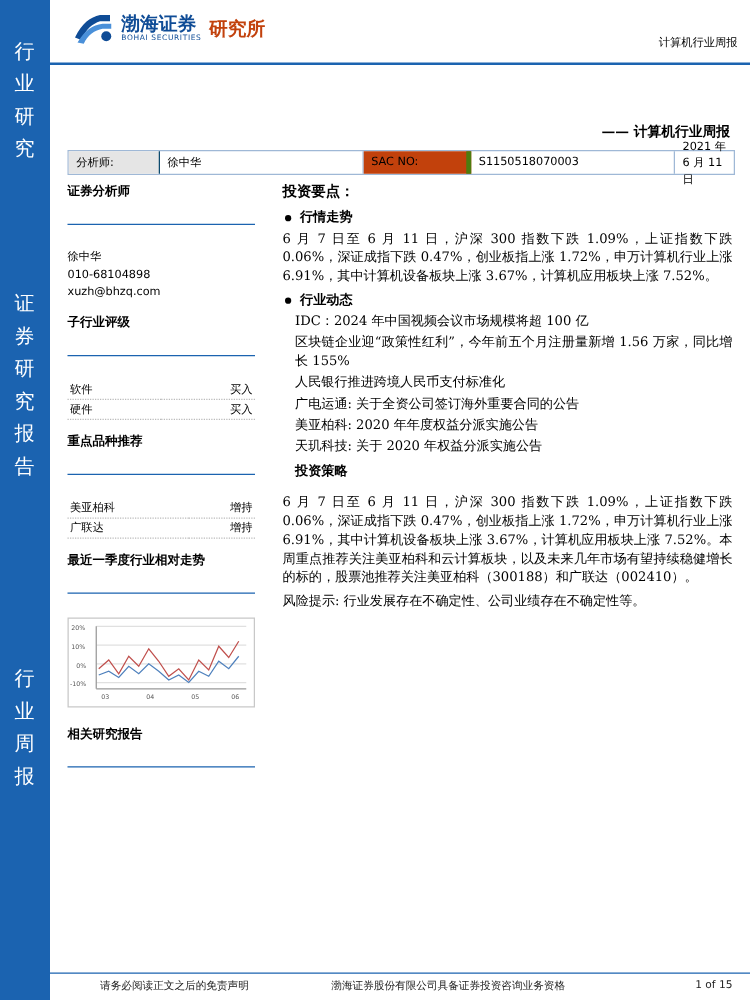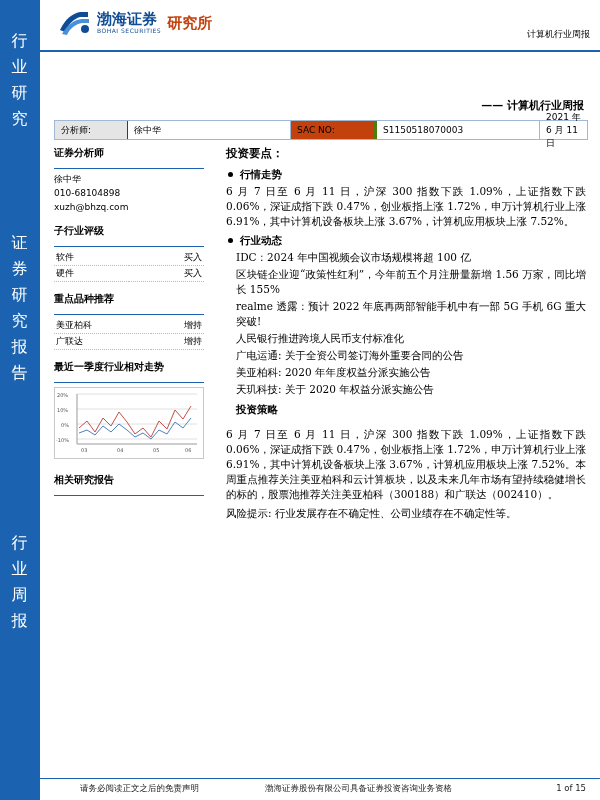--- a/index.html
+++ b/index.html
@@ -81,21 +81,21 @@
   .cell-val{width:150px;border-right:1px solid #9fb8d6;}
   .cell-sac{width:70px;background:#c2410c;border-right:4px solid #4d7c0f;}
   .cell-sacval{width:150px;border-right:1px solid #9fb8d6;}
   .cell-date{flex:1;justify-content:center;}
 
   
   .infocol{position:absolute;left:14px;top:146px;width:150px;}
   .info-block{margin-bottom:10px;}
   .info-head{
     font-weight:bold;font-size:10px;border-bottom:1px solid #1b63b0;
-    padding-bottom:8px;margin-bottom:3px;
+    padding-bottom:19px;margin-bottom:19px;
     font-family:"DejaVu Serif","Liberation Serif",serif;
   }
   .info-line{font-size:9px;line-height:14px;}
   .rate-table{width:100%;border-collapse:collapse;font-size:9px;}
   .rate-table td{padding:1px 2px;border-bottom:1px dotted #bbb;}
   .rate-table td.r{text-align:right;}
   .chart-box{
     margin-top:4px;border:1px solid #c8c8c8;height:70px;width:148px;
     position:relative;background:#fff;
   }
@@ -257,21 +257,20 @@
 
   <div class="content">
     <div class="c-head">投资要点：</div>
 
     <div class="bullet">行情走势</div>
     <p class="para">6 月 7 日至 6 月 11 日，沪深 300 指数下跌 1.09%，上证指数下跌 0.06%，深证成指下跌 0.47%，创业板指上涨 1.72%，申万计算机行业上涨 6.91%，其中计算机设备板块上涨 3.67%，计算机应用板块上涨 7.52%。</p>
 
     <div class="bullet">行业动态</div>
     <p class="para indent">IDC：2024 年中国视频会议市场规模将超 100 亿</p>
     <p class="para indent">区块链企业迎“政策性红利”，今年前五个月注册量新增 1.56 万家，同比增长 155%</p>
-    <p class="para indent">realme 透露：预计 2022 年底再两部智能手机中有一部 5G 手机 6G 重大突破!</p>
     <p class="para indent">人民银行推进跨境人民币支付标准化</p>
 
     <p class="para indent">广电运通: 关于全资公司签订海外重要合同的公告</p>
     <p class="para indent">美亚柏科: 2020 年年度权益分派实施公告</p>
     <p class="para indent">天玑科技: 关于 2020 年权益分派实施公告</p>
 
     <div class="sec-head">投资策略</div>
     <p class="para">6 月 7 日至 6 月 11 日，沪深 300 指数下跌 1.09%，上证指数下跌 0.06%，深证成指下跌 0.47%，创业板指上涨 1.72%，申万计算机行业上涨 6.91%，其中计算机设备板块上涨 3.67%，计算机应用板块上涨 7.52%。本周重点推荐关注美亚柏科和云计算板块，以及未来几年市场有望持续稳健增长的标的，股票池推荐关注美亚柏科（300188）和广联达（002410）。</p>
     <p class="para" style="margin-top:4px;">风险提示: 行业发展存在不确定性、公司业绩存在不确定性等。</p>
   </div>

